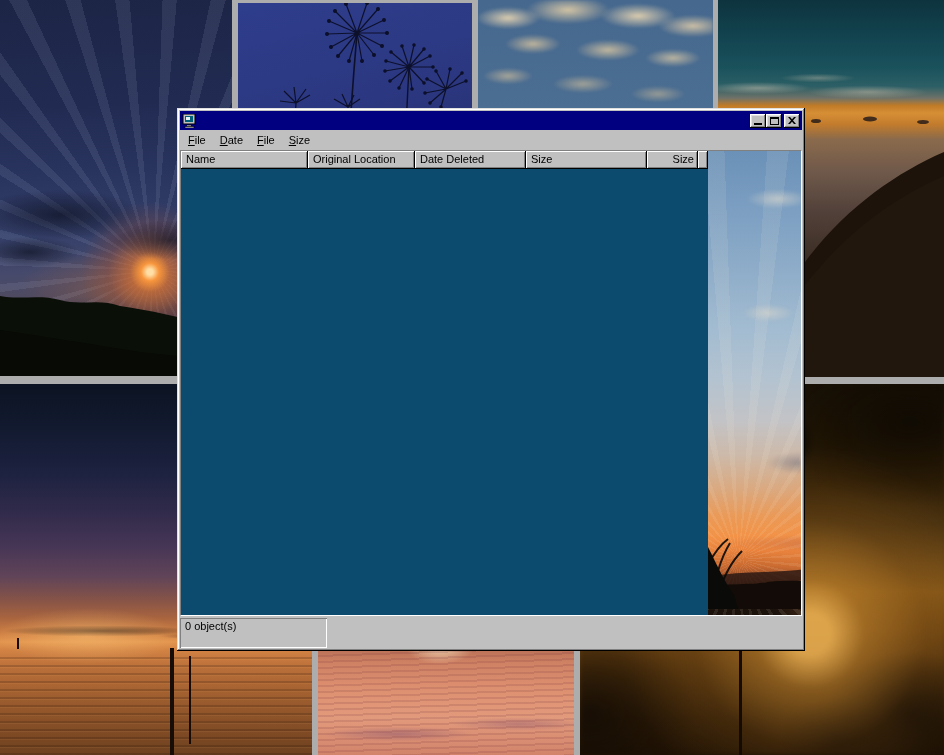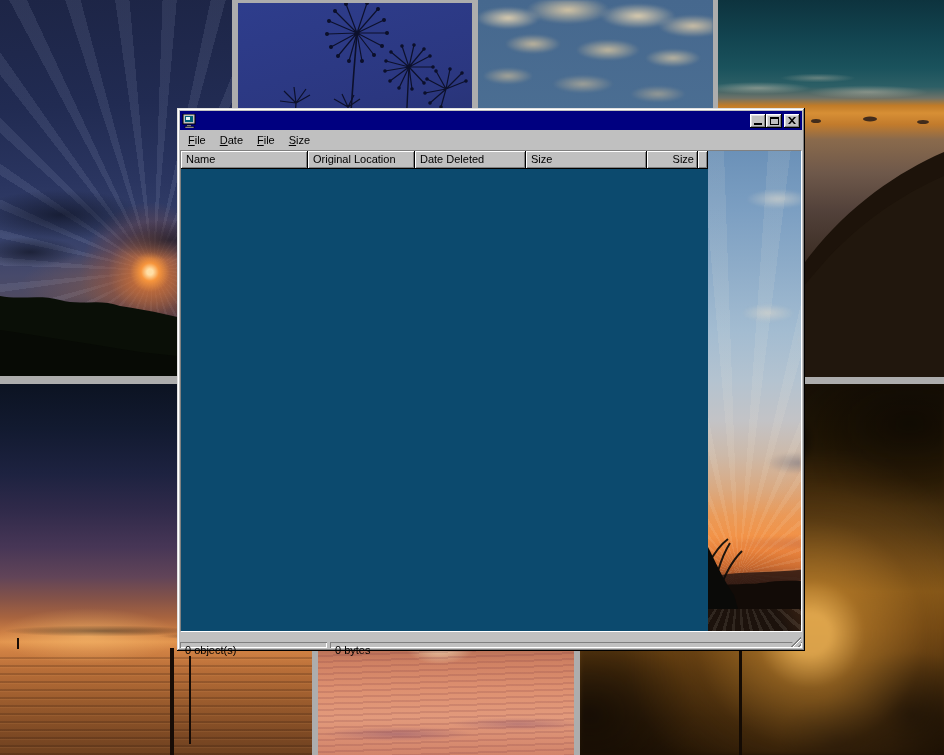--- a/index.html
+++ b/index.html
@@ -150,21 +150,21 @@
     radial-gradient(ellipse 60px 18px at 540px 300px, rgba(94,98,118,.45), transparent 70%),
     radial-gradient(ellipse 120px 22px at 420px 350px, rgba(118,92,96,.5), transparent 70%),
     radial-gradient(ellipse 140px 20px at 250px 360px, rgba(124,92,94,.5), transparent 70%),
     radial-gradient(ellipse 90px 14px at 230px 356px, rgba(250,190,120,.55), transparent 70%),
     radial-gradient(ellipse 110px 12px at 320px 370px, rgba(255,200,130,.5), transparent 70%),
     radial-gradient(ellipse 220px 16px at 250px 382px, rgba(205,125,95,.5), transparent 70%),
     radial-gradient(ellipse 140px 12px at 120px 392px, rgba(180,100,80,.45), transparent 70%),
     radial-gradient(ellipse 150px 12px at 460px 392px, rgba(190,110,85,.45), transparent 70%); }
   .photo svg { position:absolute; inset:0; }
 
-  .statusbar { height:16px; flex:0 0 auto; display:flex; gap:3px; padding-top:10px; }
+  .statusbar { height:32px; flex:0 0 auto; display:flex; gap:3px; padding-top:2px; }
   .spanel { background:#c0c0c0; box-shadow: inset 1px 1px #808080, inset -1px -1px #fff;
     font-size:11px; color:#000; padding:2px 0 0 5px; position:relative; }
   .spanel.left { flex:0 0 147px; }
   .spanel.right { flex:1 1 auto; }
   .grip { position:absolute; right:1px; bottom:1px; width:13px; height:13px;
     clip-path:polygon(100% 0, 100% 100%, 0 100%);
     background:repeating-linear-gradient(-45deg, #fff 0 1px, #808080 1px 2.5px, #c0c0c0 2.5px 5px); }
 </style>
 </head>
 <body>
@@ -369,20 +369,16 @@
               <path d="M580,306 C588,290 598,278 610,270"></path>
               <path d="M596,312 C604,298 612,290 620,284"></path>
             </g>
           </g>
         </svg>
       </div>
     </div>
 
     <div class="statusbar">
       <div class="spanel left">0 object(s)</div>
-      <div class="spanel right">
-        <span>0 bytes</span>
-        <div class="grip"></div>
-      </div>
     </div>
 
   </div>
 </div>
 
 </body></html>

